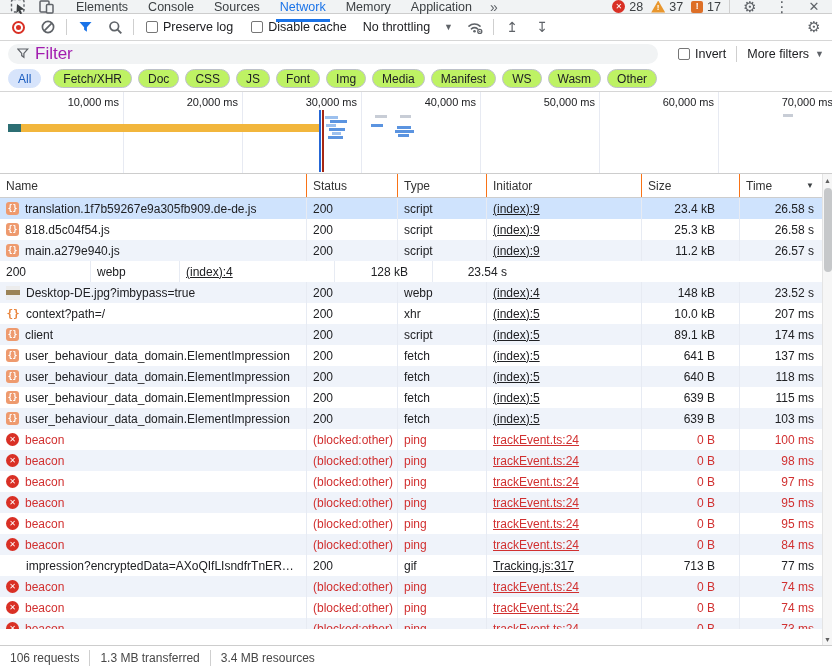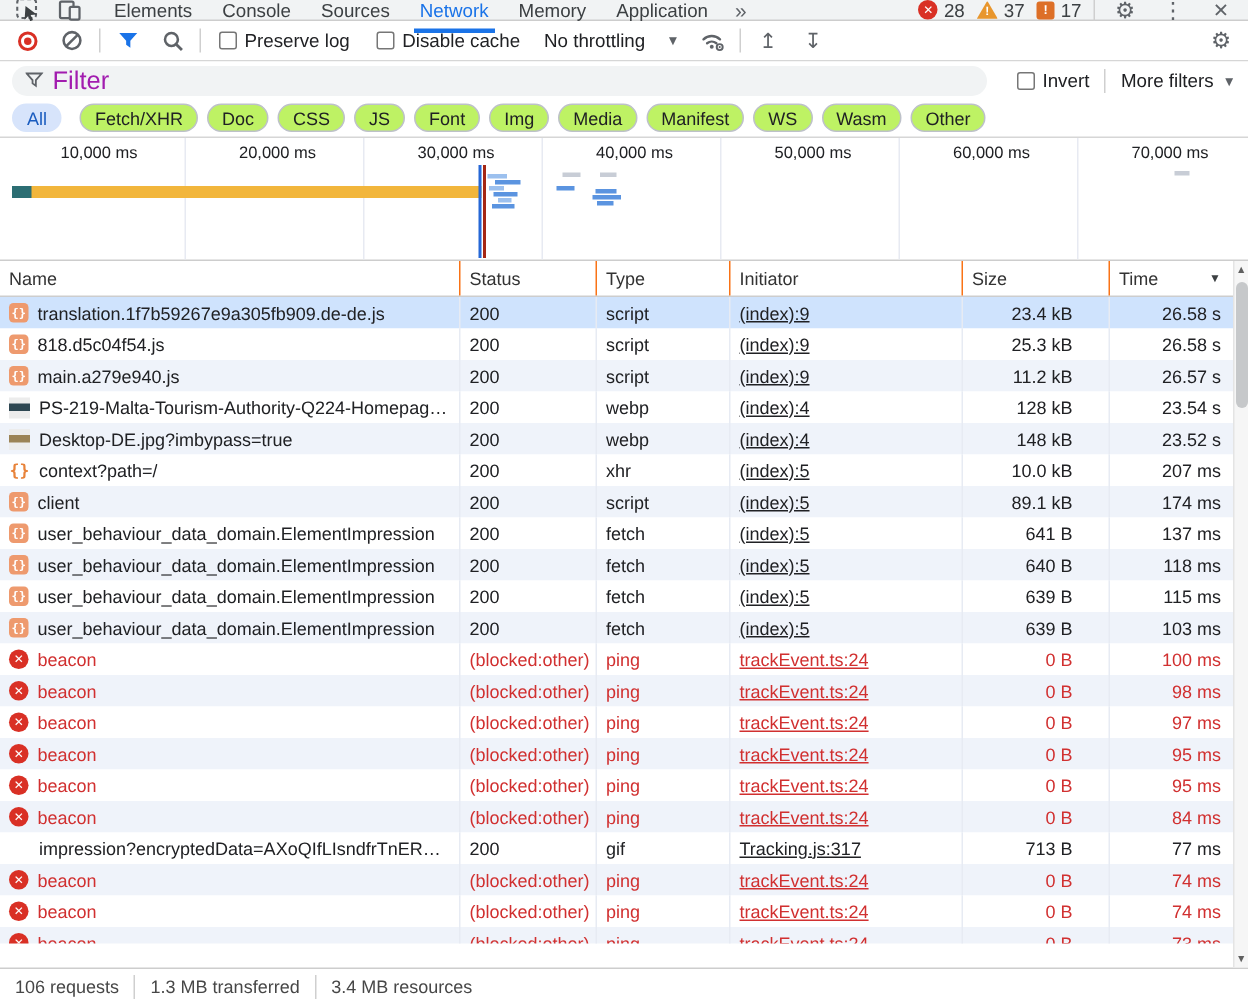--- a/index.html
+++ b/index.html
@@ -48,21 +48,21 @@
 
   
   .chiprow { height:26px; background:#fff; border-bottom:1px solid #d6d6d6; display:flex; align-items:center; gap:6px; padding:0 8px; flex:0 0 auto; }
   .chip { height:19px; display:flex; align-items:center; padding:0 9px; border:1px solid #bdc1c9; border-radius:10px;
     font-size:12px; color:#202124; background:#bef264; cursor:pointer; white-space:nowrap; }
   .chip.active { background:#d7e4fb; border-color:#d7e4fb; color:#1a5cbf; margin-right:6px; }
 
   
   .overview { height:82px; position:relative; background:#fff; border-bottom:1px solid #cdcdcd; overflow:hidden; flex:0 0 auto; cursor:crosshair; }
   .gridline { position:absolute; top:0; bottom:0; width:1px; background:#e7eaf2; }
-  .ticklbl { position:absolute; top:4px; width:106px; text-align:center; font-size:11px; color:#202124; }
+  .ticklbl { position:absolute; top:4px; width:106px; text-align:right; font-size:11px; color:#202124; }
   .tlbar { position:absolute; }
 
   
   .grid { position:relative; flex:1 1 auto; overflow:hidden; }
   .ghead { height:24px; display:flex; border-bottom:1px solid #cdcdcd; background:#fff; }
   .hcell { display:flex; align-items:center; padding:0 6px; font-size:12px; color:#333; border-right:1px solid #f97316; cursor:pointer; }
   .sortarrow { margin-left:auto; font-size:8px; color:#3c4043; padding-right:2px; }
   .c-name{width:307px;} .c-status{width:91px;} .c-type{width:89px;text-align:center;} .c-init{width:155px;}
   .c-size{width:98px; justify-content:flex-end;} .c-time{width:82px;}
   .hcell.c-size{ justify-content:flex-start; } 
@@ -339,26 +339,20 @@
           </div>
           <div class="cell c-status">200</div>
           <div class="cell c-type">script</div>
           <div class="cell c-init">
             <span class="link">(index):9</span>
           </div>
           <div class="cell c-size">11.2 kB</div>
           <div class="cell c-time">26.57 s</div>
         </div>
         <div class="row">
-          <div class="cell c-name">
-            <span class="ricon thumb dark">
-              <i></i>
-            </span>
-            <span class="nametext">PS-219-Malta-Tourism-Authority-Q224-Homepag…</span>
-          </div>
           <div class="cell c-status">200</div>
           <div class="cell c-type">webp</div>
           <div class="cell c-init">
             <span class="link">(index):4</span>
           </div>
           <div class="cell c-size">128 kB</div>
           <div class="cell c-time">23.54 s</div>
         </div>
         <div class="row">
           <div class="cell c-name">

